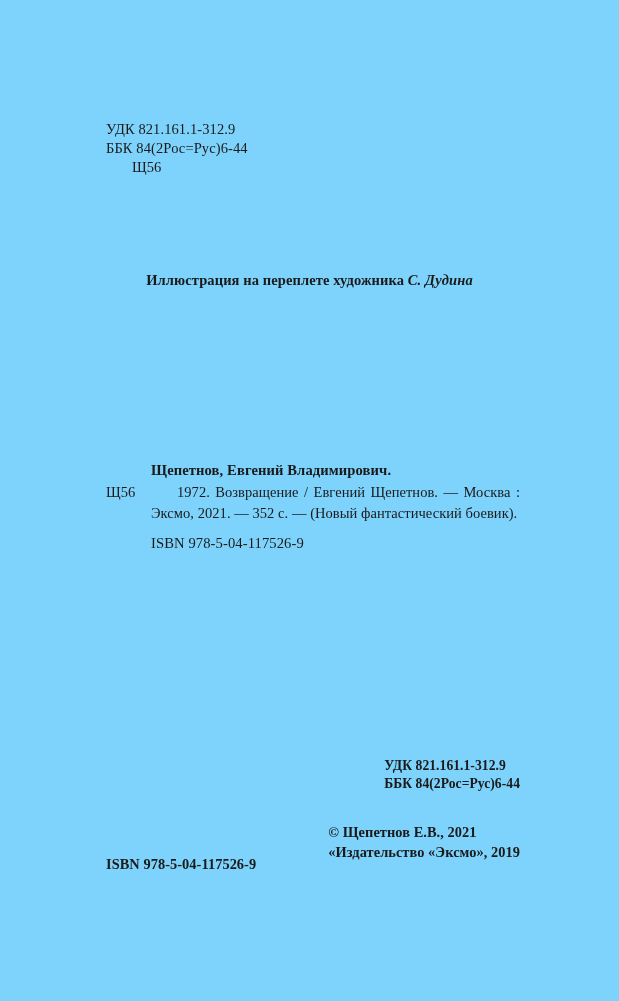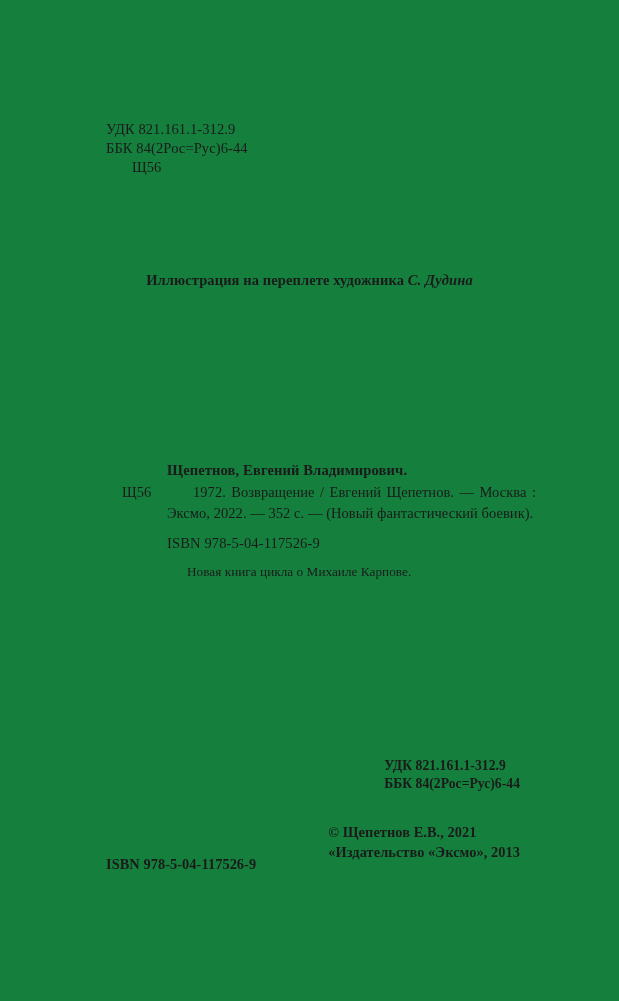--- a/index.html
+++ b/index.html
@@ -11,21 +11,21 @@
     width: 619px;
     height: 1001px;
     position: relative;
     font-family: "Liberation Serif", serif;
     color: #1a1a1a;
     overflow: hidden;
   }
   .page {
     position: absolute;
     inset: 0;
-    background: #15803d;
+    background: #7dd3fc;
   }
 
   
   .classif {
     position: absolute;
     left: 106px;
     top: 120px;
     font-size: 14.5px;
     line-height: 1.32;
     letter-spacing: 0.1px;
@@ -47,21 +47,21 @@
     letter-spacing: 0.1px;
   }
   .credit .italic-name {
     font-style: italic;
     font-weight: bold;
   }
 
   
   .biblio {
     position: absolute;
-    left: 122px;
+    left: 106px;
     width: 414px;
     top: 462px;
   }
   .biblio .author-line {
     font-size: 14.6px;
     font-weight: bold;
     margin: 0 0 3px 45px;
     letter-spacing: 0.1px;
   }
   .desc-row {
@@ -150,34 +150,33 @@
   </div>
 
   <div class="credit">
     <span>Иллюстрация на переплете художника </span><span class="italic-name">С. Дудина</span>
   </div>
 
   <div class="biblio">
     <div class="author-line">Щепетнов, Евгений Владимирович.</div>
     <div class="desc-row">
       <div class="cipher2">Щ56</div>
-      <div class="desc-text">1972. Возвращение / Евгений Щепетнов. — Москва : Эксмо, 2022. — 352 с. — (Новый фантастический боевик).</div>
+      <div class="desc-text">1972. Возвращение / Евгений Щепетнов. — Москва : Эксмо, 2021. — 352 с. — (Новый фантастический боевик).</div>
     </div>
     <div class="isbn-main">ISBN 978-5-04-117526-9</div>
 
     <div class="annotation">
-      <p>Новая книга цикла о Михаиле Карпове.</p>
     </div>
   </div>
 
   <div class="classif-bottom">
     <div>УДК 821.161.1-312.9</div>
     <div>ББК 84(2Рос=Рус)6-44</div>
   </div>
 
   <div class="copyright">
     <div>© Щепетнов Е.В., 2021</div>
-    <div>«Издательство «Эксмо», 2013</div>
+    <div>«Издательство «Эксмо», 2019</div>
   </div>
 
   <div class="isbn-bottom">ISBN 978-5-04-117526-9</div>
 
 </div>
 
 </body></html>

